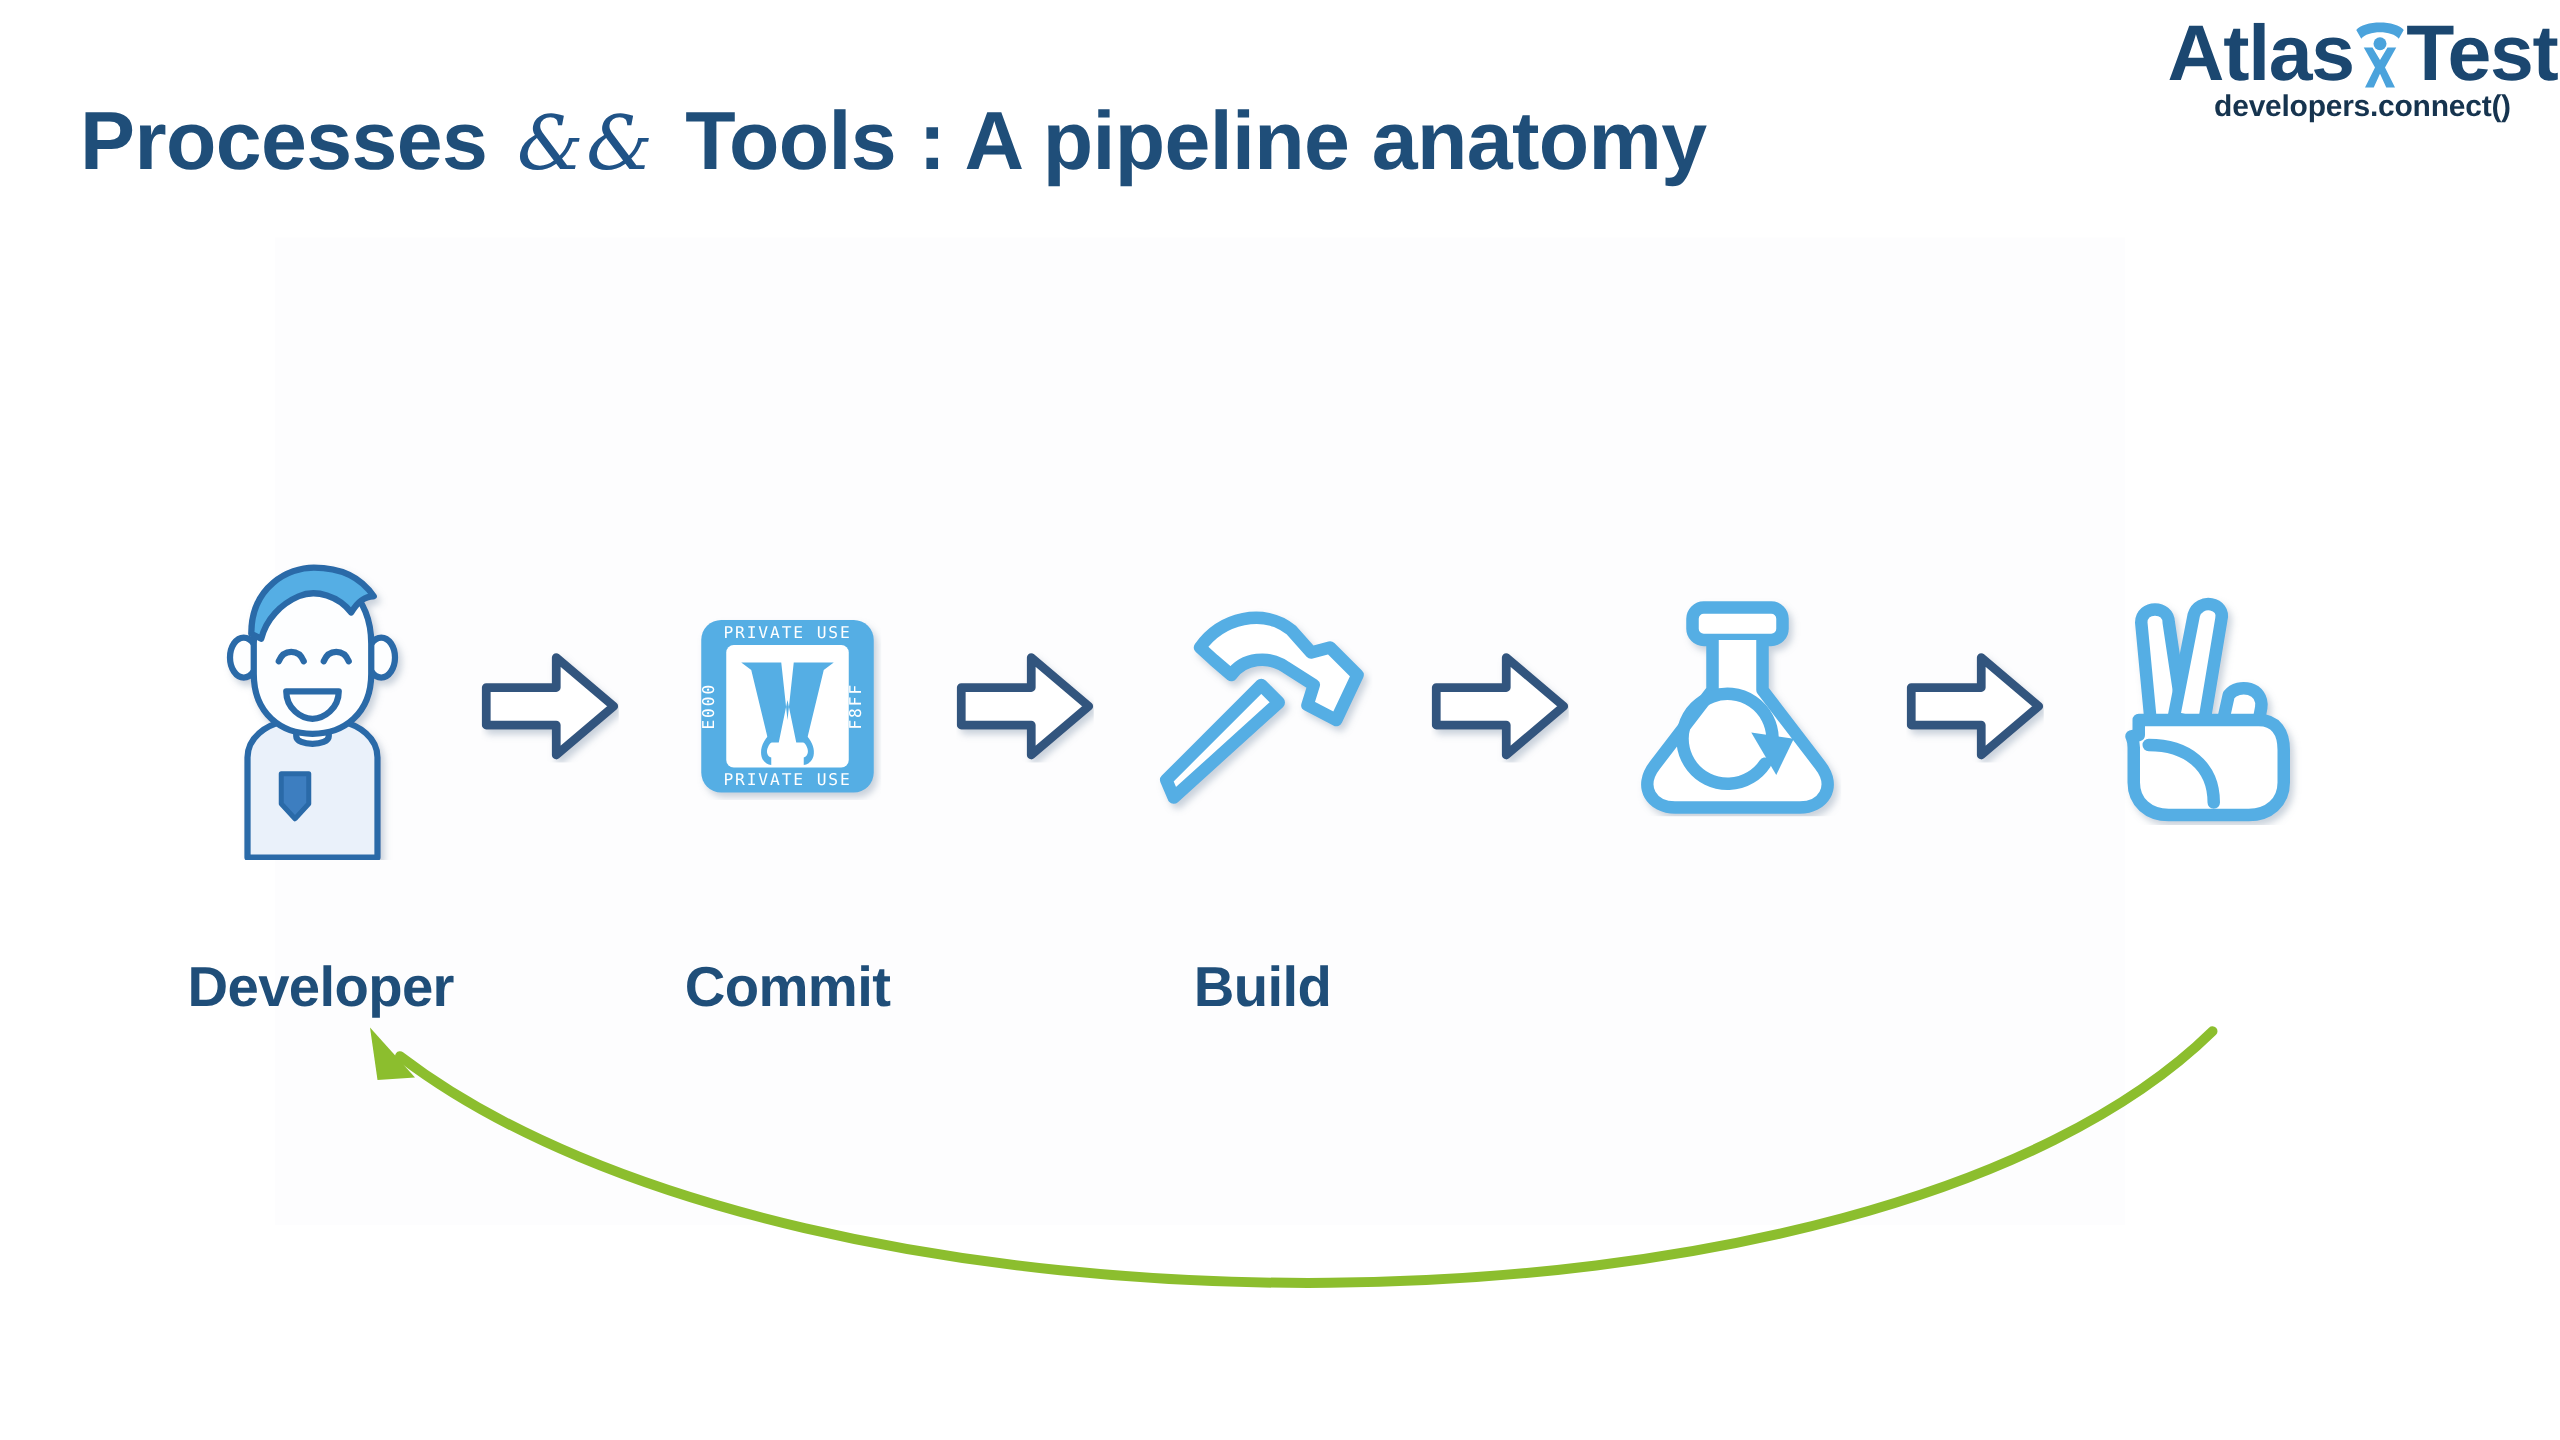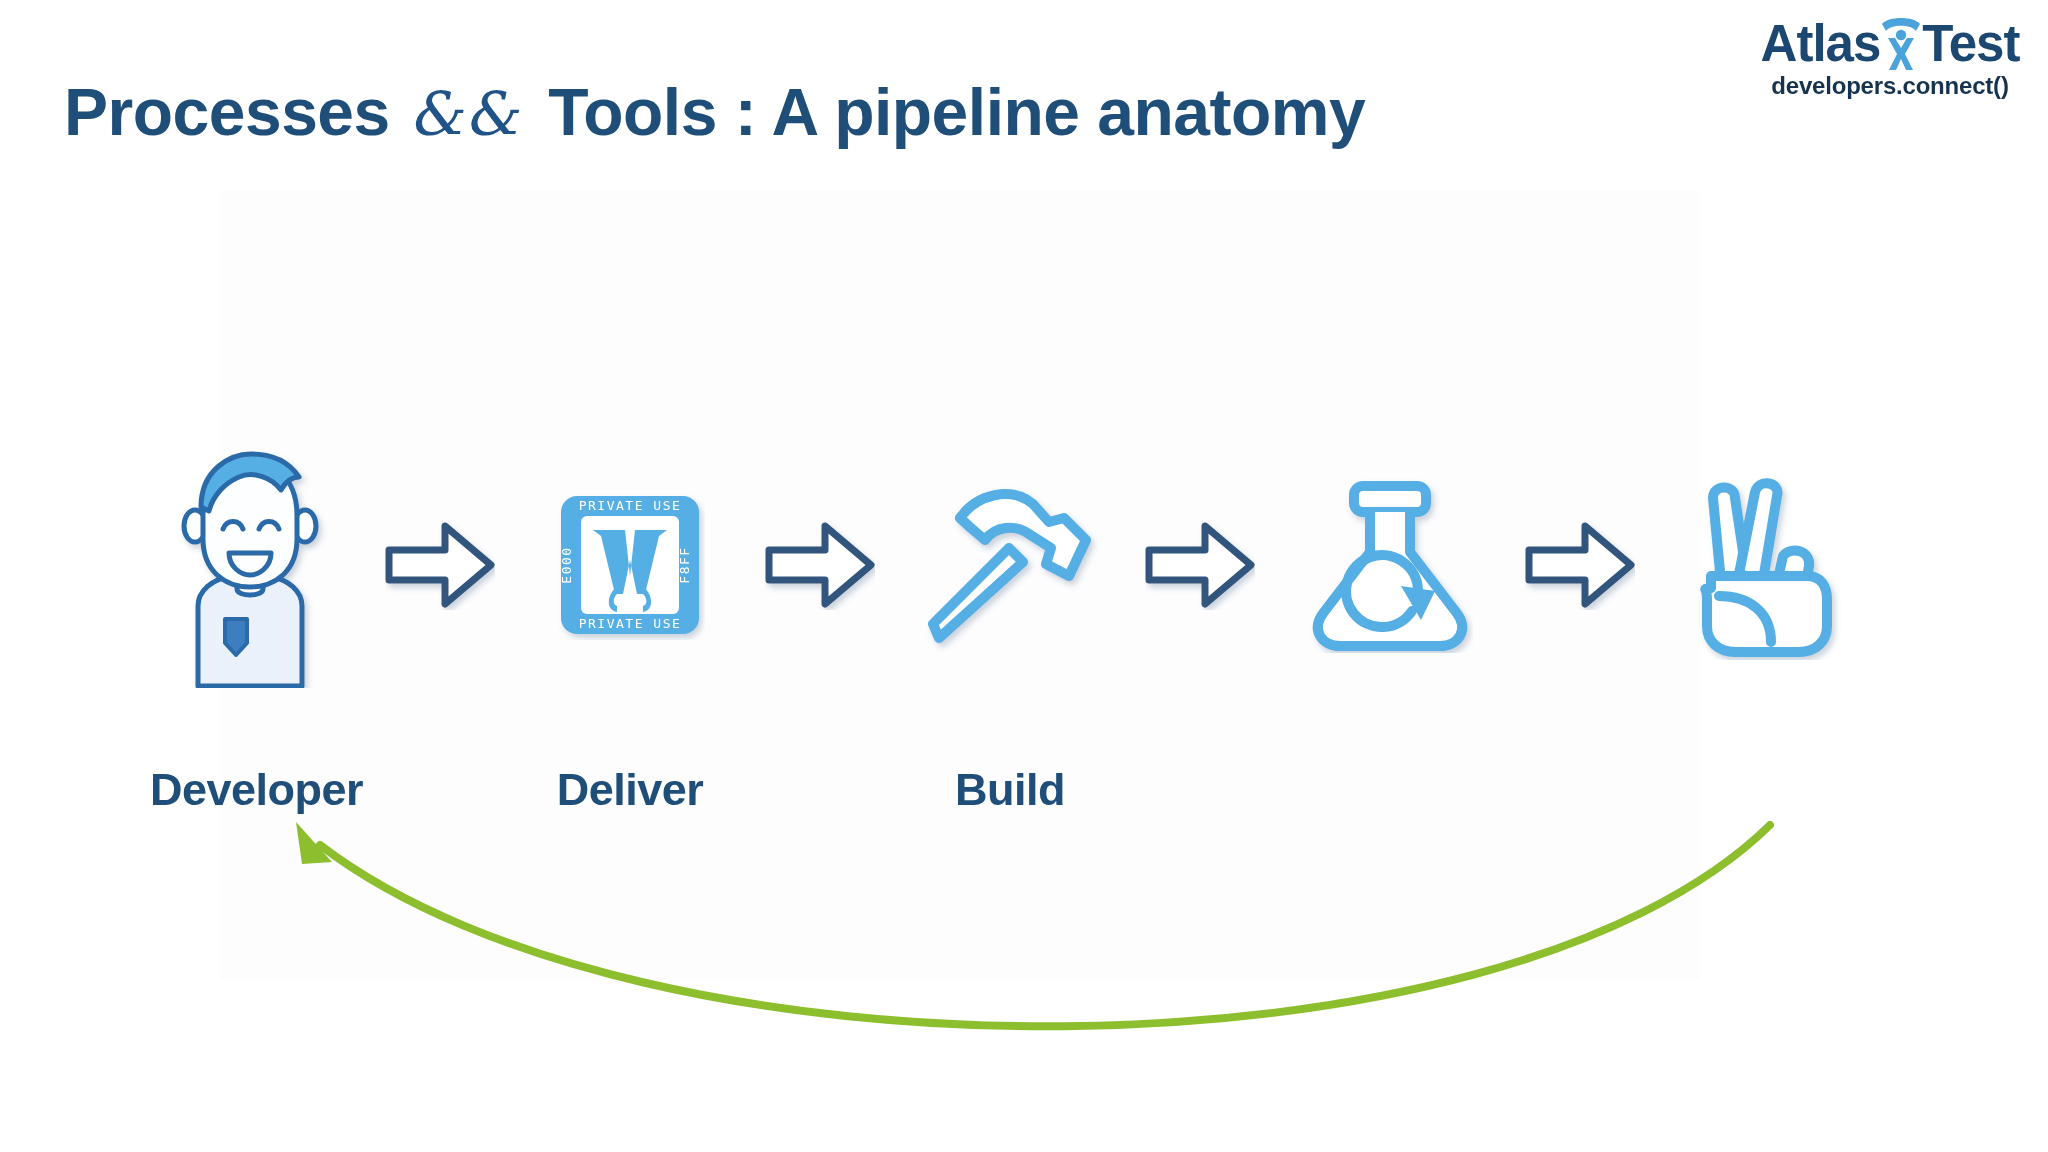--- a/index.html
+++ b/index.html
@@ -51,21 +51,21 @@
     text-align: center;
   }
   #logo-wordmark {
     position: relative;
     height: 62px;
     display: flex;
     align-items: center;
     justify-content: center;
     font-family: "Liberation Sans", sans-serif;
     font-weight: bold;
-    font-size: 51px;
+    font-size: 63px;
     color: #1B4770;
     letter-spacing: -1px;
   }
   #logo-mark {
     display: inline-block;
     width: 46px;
     height: 58px;
     position: relative;
     margin: 0 -2px;
     vertical-align: middle;
@@ -316,21 +316,21 @@
           <path d="M24 126 C54 126, 76 142, 76 172" fill="none" stroke="#55AEE4" stroke-width="10" stroke-linecap="round"></path>
         </g>
       </svg>
     </div>
 
   </div>
 
   <div id="labels">
     <div class="stage-label">Developer</div>
     <div class="label-gap"></div>
-    <div class="stage-label">Deliver</div>
+    <div class="stage-label">Commit</div>
     <div class="label-gap"></div>
     <div class="stage-label">Build</div>
     <div class="label-gap"></div>
     <div class="label-gap"></div>
   </div>
 
   <svg id="feedback-arrow" viewBox="0 0 2048 290" xmlns="http://www.w3.org/2000/svg">
     <path d="M1770 35 C 1500 300, 640 300, 320 55" fill="none" stroke="#8CBE2E" stroke-width="8" stroke-linecap="round"></path>
     <path d="M296 32 L332 72 L302 74 Z" fill="#8CBE2E"></path>
   </svg>

